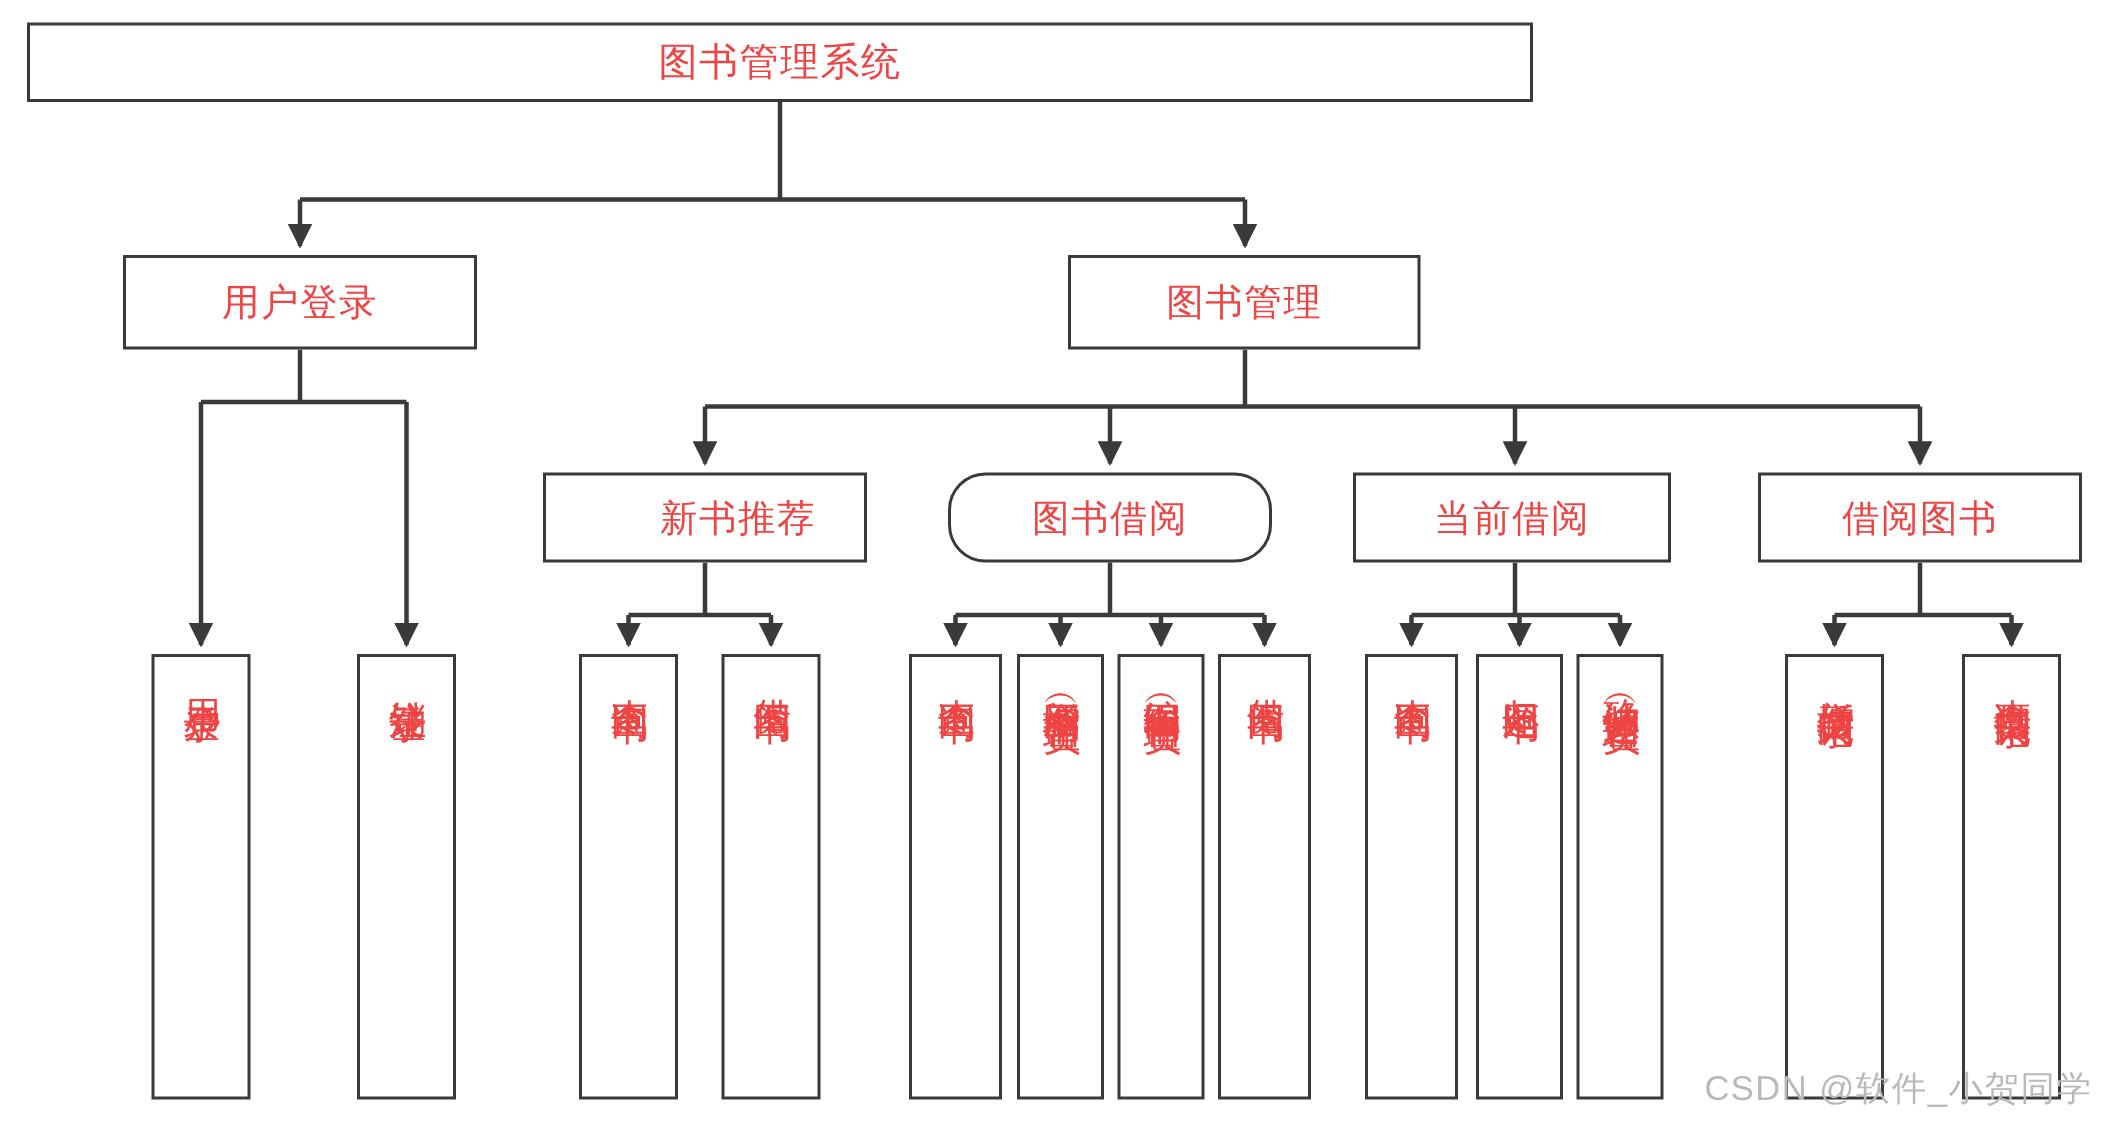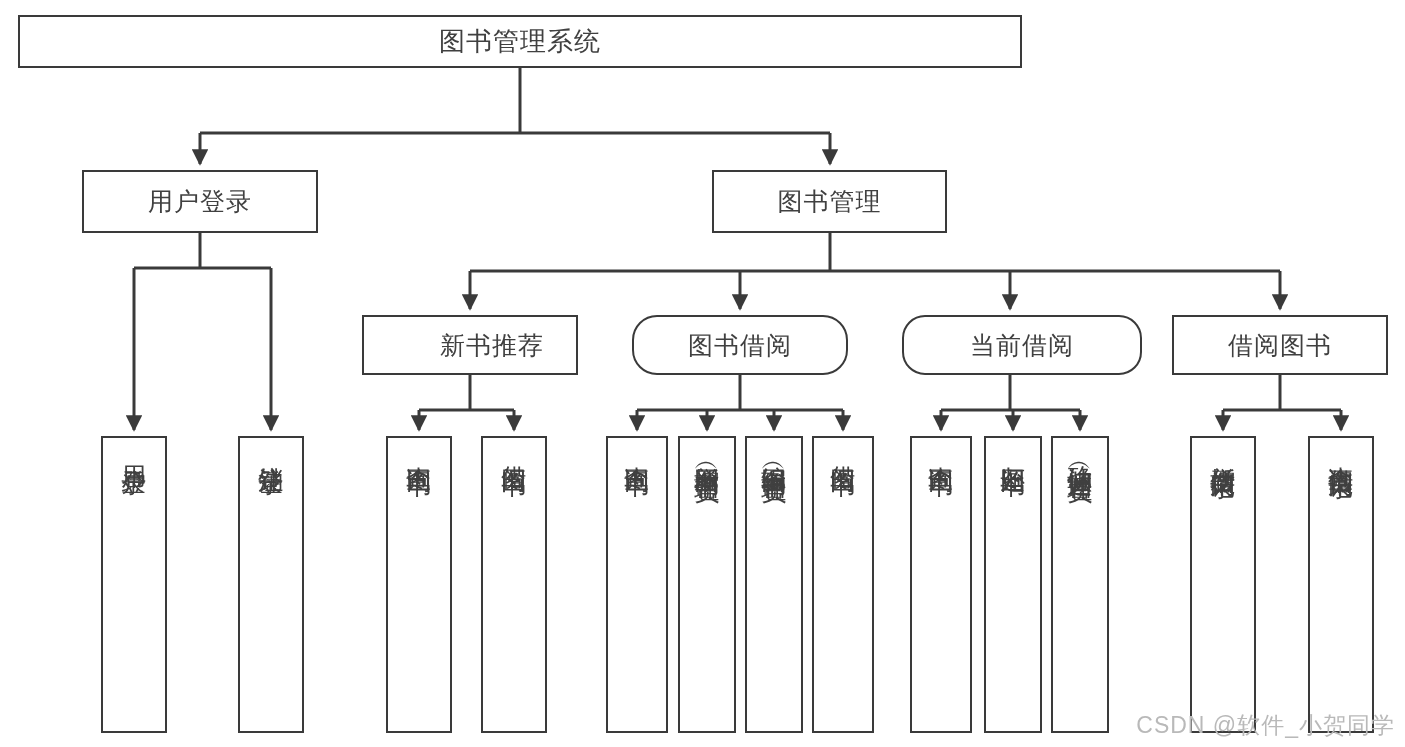--- a/index.html
+++ b/index.html
@@ -22,21 +22,21 @@
     pointer-events: none;
   }
   .node {
     position: absolute;
     box-sizing: border-box;
     background: #ffffff;
     border: 2px solid #3a3a3a;
     display: flex;
     align-items: center;
     justify-content: center;
-    color: #404040;
+    color: #ef4444;
   }
   .node.horiz {
     font-size: 25px;
     letter-spacing: 1px;
   }
   .node.root { font-size: 26px; }
   .node.leaf {
     font-size: 25px;
     align-items: flex-start;
     padding-top: 8px;
@@ -126,21 +126,21 @@
   <div class="node horiz" style="left: 712px; top: 170px; width: 235px; height: 63px; justify-content: center;">
     <span>图书管理</span>
   </div>
 
   <div class="node horiz" style="left: 362px; top: 315px; width: 216px; height: 60px; padding-left: 44px;">
     <span>新书推荐</span>
   </div>
   <div class="node horiz" style="left: 632px; top: 315px; width: 216px; height: 60px; border-radius: 25px;">
     <span>图书借阅</span>
   </div>
-  <div class="node horiz" style="left: 902px; top: 315px; width: 240px; height: 60px; border-radius: 23px;">
+  <div class="node horiz" style="left: 902px; top: 315px; width: 212px; height: 60px;">
     <span>当前借阅</span>
   </div>
   <div class="node horiz" style="left: 1172px; top: 315px; width: 216px; height: 60px;">
     <span>借阅图书</span>
   </div>
 
   <div class="node leaf" style="left: 101px; top: 436px; width: 66px; height: 297px;">
     <span class="vtext">用户登录</span>
   </div>
   <div class="node leaf" style="left: 238px; top: 436px; width: 66px; height: 297px;">

